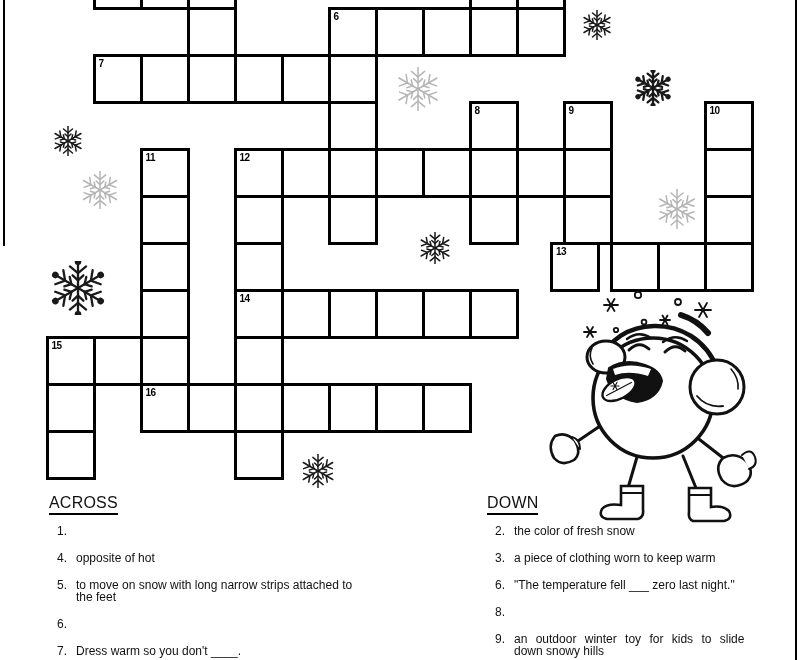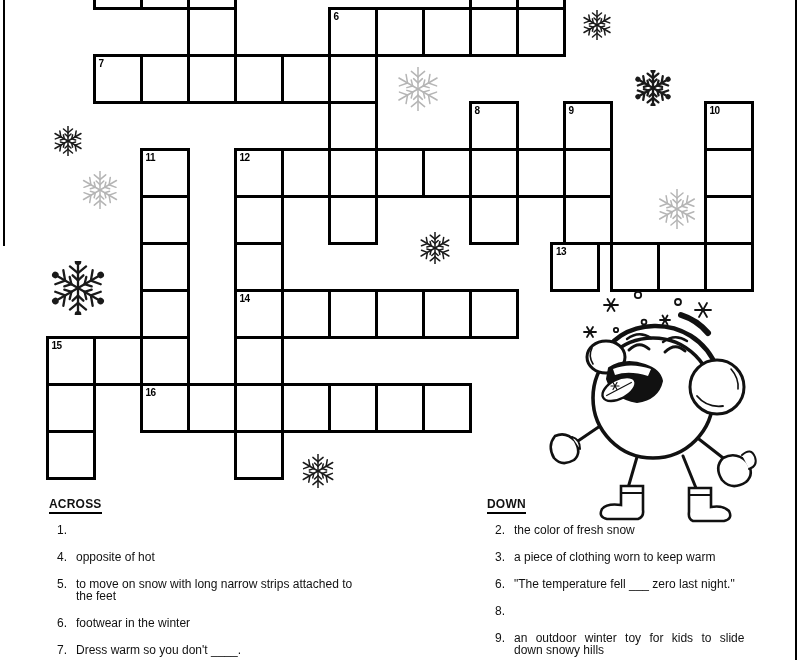--- a/index.html
+++ b/index.html
@@ -9,21 +9,21 @@
   .edge-line{position:absolute;background:#000;}
   #edge-left{left:3px;top:0;width:2px;height:246px;}
   #edge-right{left:795px;top:0;width:2px;height:660px;}
   
   .cell{position:absolute;width:50px;height:50px;box-sizing:border-box;
         border:3px solid #000;background:#fff;}
   .cellnum{position:absolute;left:3px;top:0px;font-size:10px;font-weight:600;
            letter-spacing:-0.5px;color:#000;line-height:13px;}
   
   .clue-col{position:absolute;}
-  .clue-heading{font-size:12px;font-weight:bold;letter-spacing:0.2px;
+  .clue-heading{font-size:16px;font-weight:normal;letter-spacing:0.2px;
                 border-bottom:2px solid #000;padding-bottom:1px;display:inline-block;
                 margin:0 0 10px 0;}
   .clue{display:flex;margin-bottom:15px;font-size:12px;line-height:12px;}
   .cnum{width:18px;text-align:right;flex-shrink:0;margin-right:9px;}
   .ctext{display:block;}
   .ctext .cline{display:block;}
   .cline.justified{word-spacing:5px;}
   #across-col{left:49px;top:494px;width:400px;}
   #down-col{left:487px;top:494px;width:278px;}
   #across-col .ctext{width:360px;}
@@ -702,23 +702,20 @@
         </div>
         <div class="clue">
           <span class="cnum">5.</span>
           <span class="ctext">
             <span class="cline">to move on snow with long narrow strips attached to</span>
             <span class="cline">the feet</span>
           </span>
         </div>
         <div class="clue">
           <span class="cnum">6.</span>
-          <span class="ctext">
-            <span class="cline">footwear in the winter</span>
-          </span>
         </div>
         <div class="clue">
           <span class="cnum">7.</span>
           <span class="ctext">
             <span class="cline">Dress warm so you don't ____.</span>
           </span>
         </div>
       </div>
   </div>
 

